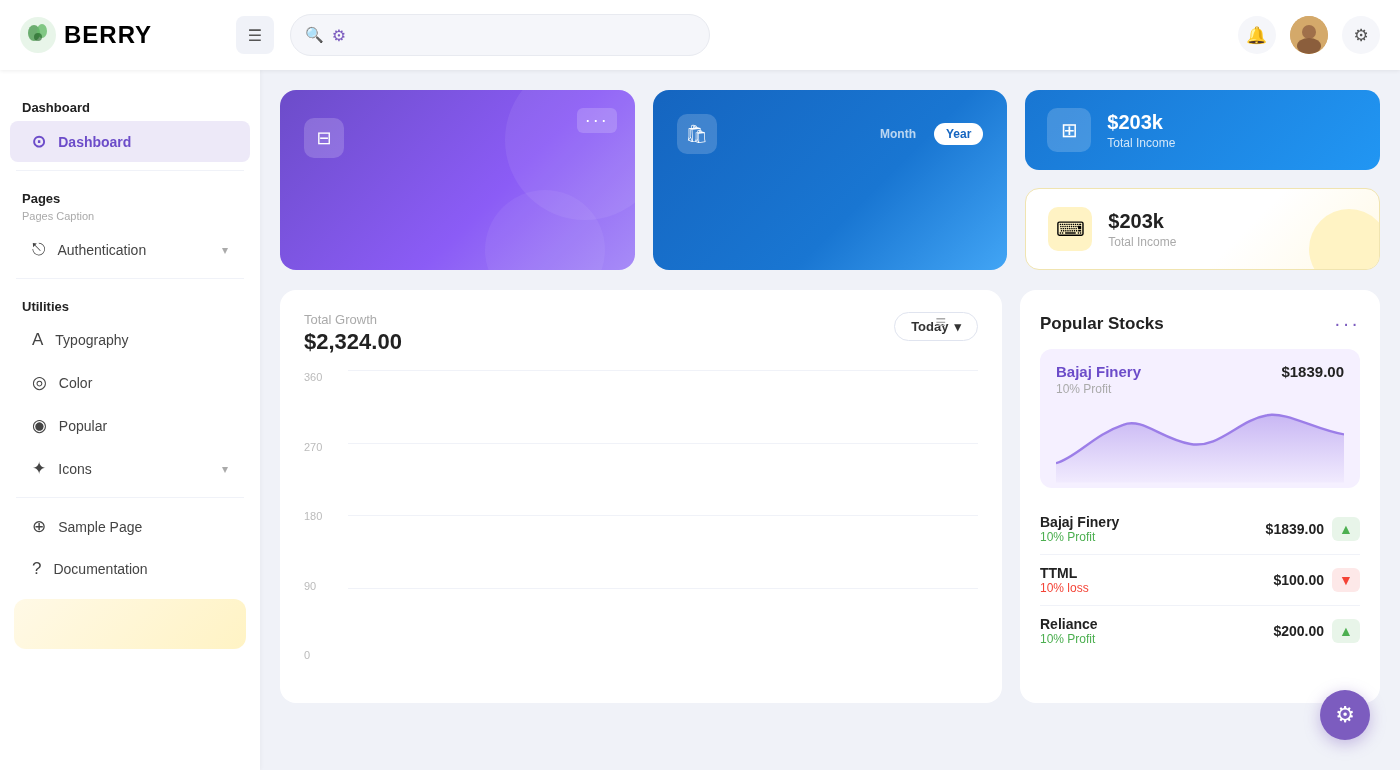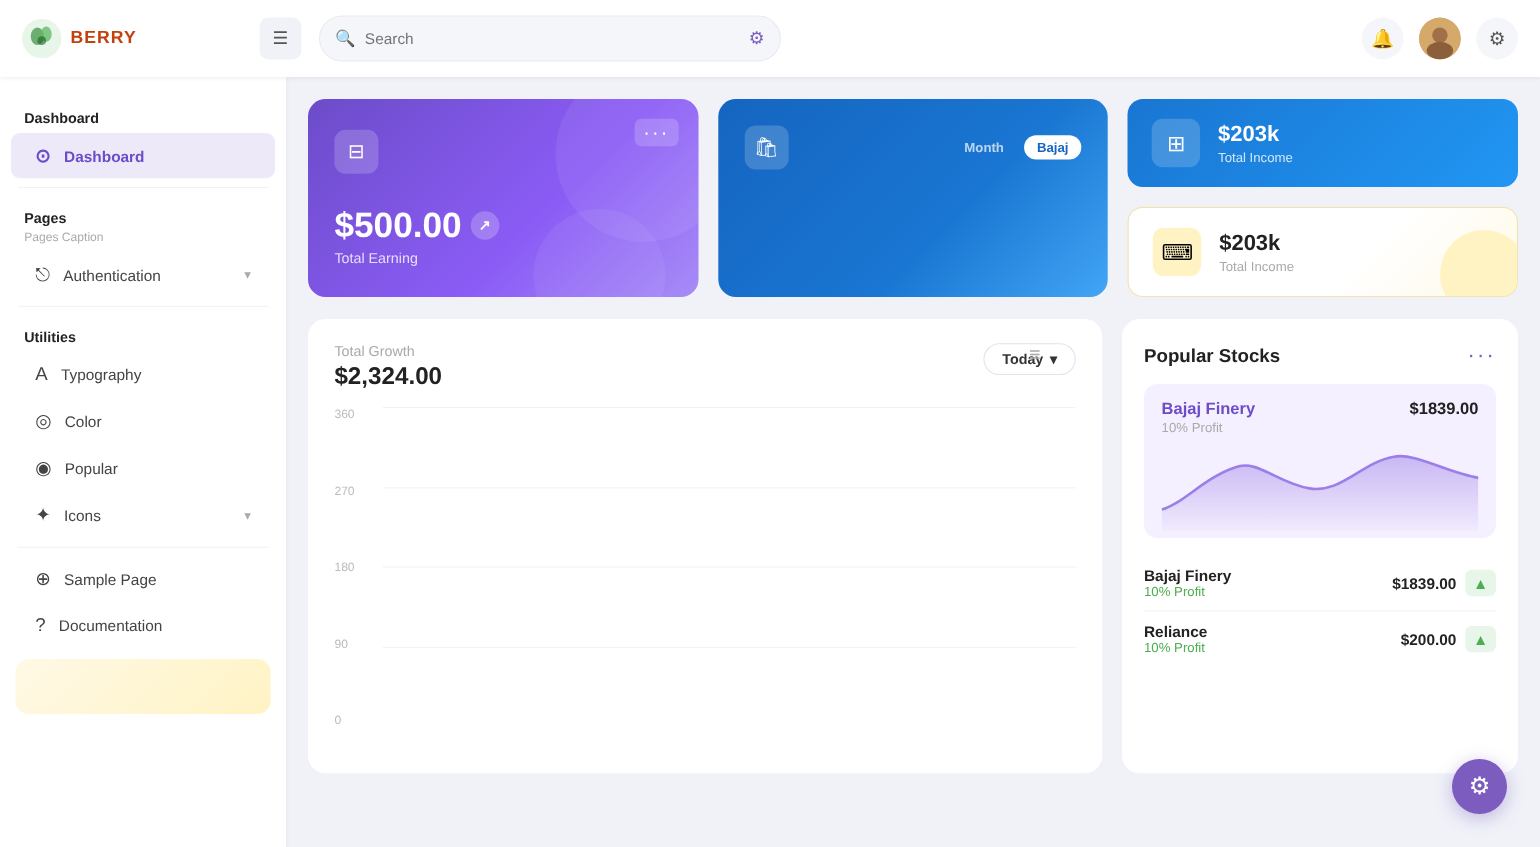--- a/index.html
+++ b/index.html
@@ -21,23 +21,23 @@
       display: flex;
       align-items: center;
       gap: 8px;
       width: 200px;
     }
     .logo-icon {
       width: 36px;
       height: 36px;
     }
     .logo-text {
-      font-size: 16px;
+      font-size: 24px;
       font-weight: 700;
-      color: #c2410c;
+      color: #000000;
       letter-spacing: 1px;
     }
     .hamburger-btn {
       background: #f0f2f8;
       border: none;
       border-radius: 8px;
       width: 38px;
       height: 38px;
       cursor: pointer;
       display: flex;
@@ -569,21 +569,20 @@
       <ellipse cx="22" cy="14" rx="5" ry="7" fill="#66bb6a" opacity="0.8"></ellipse>
       <circle cx="18" cy="20" r="4" fill="#1b5e20" opacity="0.6"></circle>
     </svg>
     <span class="logo-text">BERRY</span>
   </div>
   <button class="hamburger-btn">
     <span>☰</span>
   </button>
   <div class="search-bar">
     <span style="color:#aaa;font-size:15px;">🔍</span>
-    <input type="text" placeholder="Search" style="">
     <button class="filter-btn">
       <span>⚙</span>
     </button>
   </div>
   <div class="topbar-right">
     <button class="icon-btn">
       <span>🔔</span>
     </button>
     <div class="avatar">
       <svg viewBox="0 0 38 38">
@@ -647,37 +646,30 @@
 
   <div class="content">
 
     <div class="top-cards">
 
       <div class="card-earning">
         <div class="card-icon-wrap">
           <span style="color:#fff;font-size:18px;">⊟</span>
         </div>
         <button class="card-more-btn">···</button>
-        <div>
-          <div class="card-amount">
-            <span>$500.00</span>
-            <span class="card-amount-badge">↗</span>
-          </div>
-          <div class="card-label">Total Earning</div>
-        </div>
       </div>
 
       <div class="card-order">
         <div class="card-order-top">
           <div class="card-icon-wrap">
             <span style="color:#fff;font-size:18px;">🛍</span>
           </div>
           <div class="tab-group">
             <button class="tab-pill">Month</button>
-            <button class="tab-pill active">Bajaj</button>
+            <button class="tab-pill active">Year</button>
           </div>
         </div>
       </div>
 
       <div class="right-cards">
         <div class="card-income-blue">
           <div class="card-income-icon">
             <span style="color:#fff;font-size:20px;">⊞</span>
           </div>
           <div>
@@ -812,20 +804,30 @@
               <div class="stock-list-name">Bajaj Finery</div>
               <div class="stock-list-profit-green">10% Profit</div>
             </div>
             <div class="stock-list-right">
               <span class="stock-list-price">$1839.00</span>
               <span class="badge-up">▲</span>
             </div>
           </div>
           <div class="stock-list-item">
             <div>
+              <div class="stock-list-name">TTML</div>
+              <div class="stock-list-profit-red">10% loss</div>
+            </div>
+            <div class="stock-list-right">
+              <span class="stock-list-price">$100.00</span>
+              <span class="badge-down">▼</span>
+            </div>
+          </div>
+          <div class="stock-list-item">
+            <div>
               <div class="stock-list-name">Reliance</div>
               <div class="stock-list-profit-green">10% Profit</div>
             </div>
             <div class="stock-list-right">
               <span class="stock-list-price">$200.00</span>
               <span class="badge-up">▲</span>
             </div>
           </div>
         </div>
       </div>

